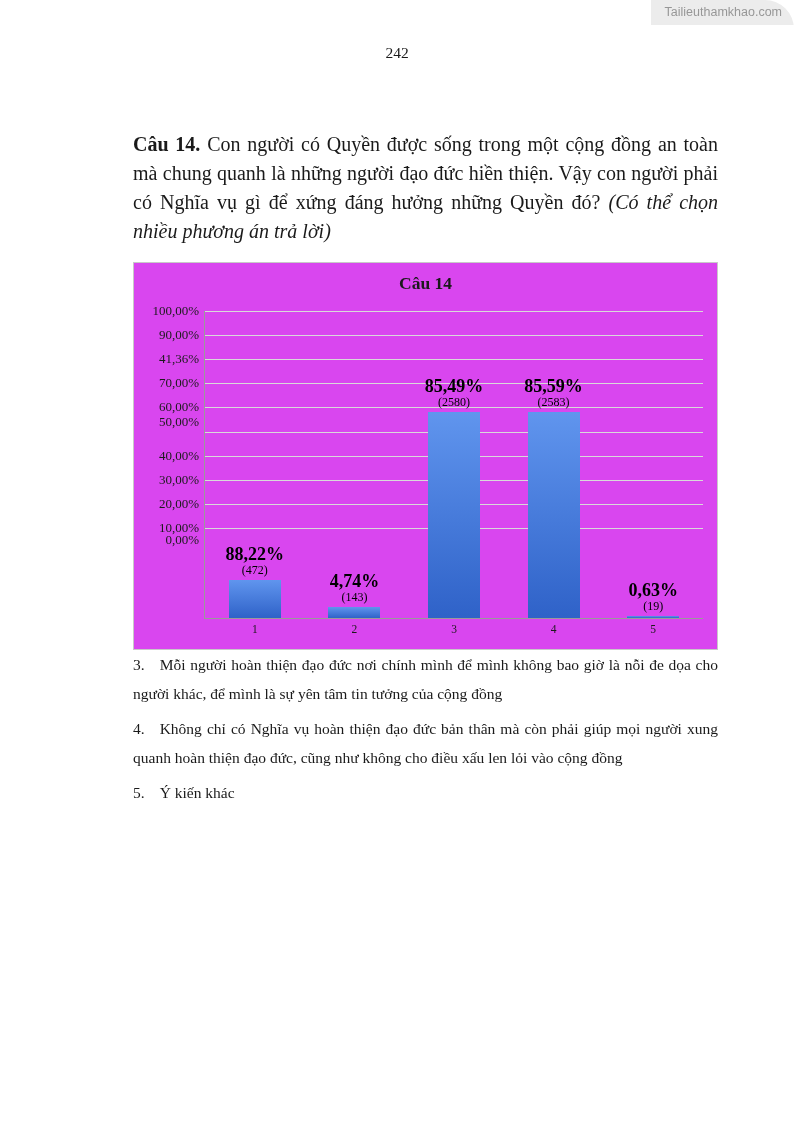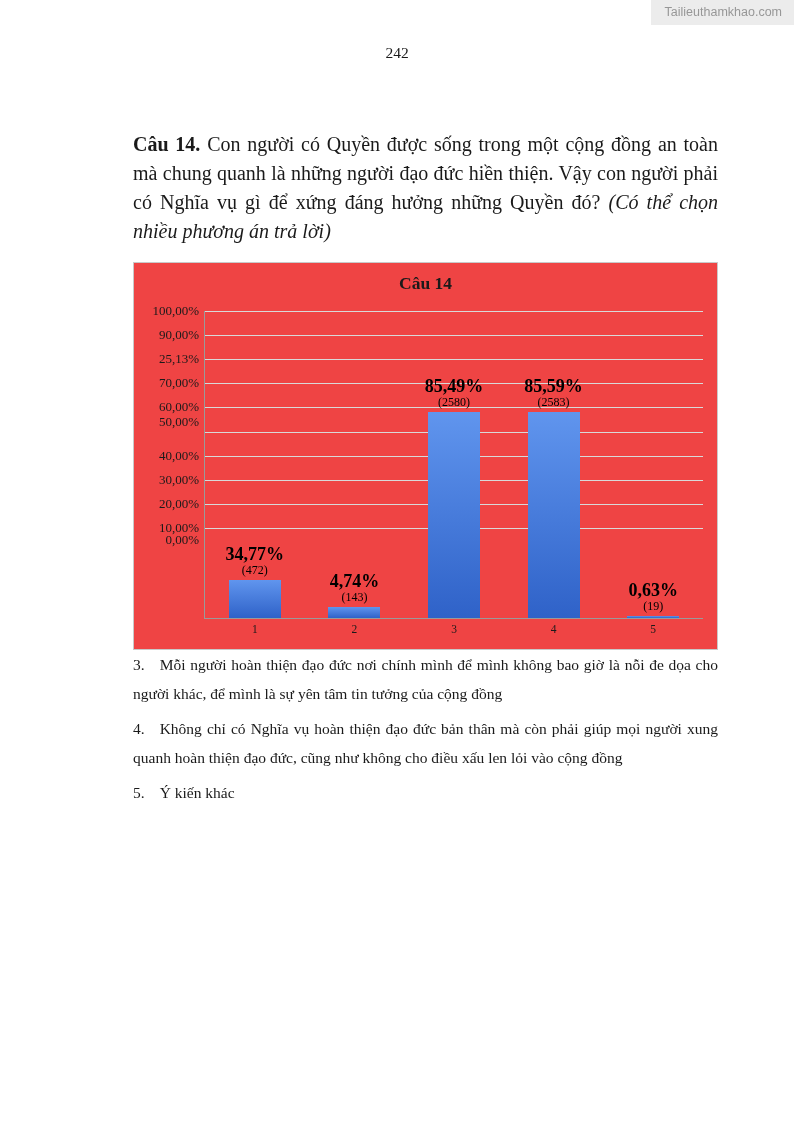--- a/index.html
+++ b/index.html
@@ -4,20 +4,21 @@
 <style>
   * { margin:0; padding:0; box-sizing:border-box; }
   html,body { background:#ffffff; }
   .page {
     position:relative;
     width:794px; height:1123px;
     background:#ffffff;
     font-family:"Liberation Serif", serif;
     color:#1a1a1a;
     overflow:hidden;
+    border-radius:29px;
   }
   .watermark {
     position:absolute; top:0; right:0;
     background:#ececec;
     color:#979797;
     font-family:"Liberation Sans", sans-serif;
     font-size:12.5px;
     padding:5px 12px 6px 14px;
   }
   .page-number {
@@ -31,21 +32,21 @@
     font-size:20px; line-height:29px; text-align:justify;
     margin-bottom:16px;
   }
   .q-label { font-weight:bold; }
   .q-italic { font-style:italic; }
 
   .chart-box {
     position:relative;
     width:585px; height:388px;
     border:1px solid #c9c9c9;
-    background:#ef4444;
+    background:#d946ef;
   }
   .chart-title {
     position:absolute; top:10px; left:0; width:100%;
     text-align:center; font-weight:bold; font-size:17.5px;
   }
   .plot {
     position:absolute; left:70px; top:48px; right:14px; bottom:30px;
     border-left:1px solid #9a9a9a;
     border-bottom:1px solid #9a9a9a;
   }
@@ -93,38 +94,38 @@
     </p>
 
     <div class="chart-box">
       <div class="chart-title">Câu 14</div>
       <div class="plot" id="plot">
           <div class="chart-gridline" style="top: 0px; background: rgb(217, 217, 217);"></div>
           <div class="axis-tick-label" style="top: -7px;">100,00%</div>
           <div class="chart-gridline" style="top: 24.1px; background: rgb(217, 217, 217);"></div>
           <div class="axis-tick-label" style="top: 17.1px;">90,00%</div>
           <div class="chart-gridline" style="top: 48.2px; background: rgb(217, 217, 217);"></div>
-          <div class="axis-tick-label" style="top: 41.2px;">25,13%</div>
+          <div class="axis-tick-label" style="top: 41.2px;">41,36%</div>
           <div class="chart-gridline" style="top: 72.3px; background: rgb(217, 217, 217);"></div>
           <div class="axis-tick-label" style="top: 65.3px;">70,00%</div>
           <div class="chart-gridline" style="top: 96.4px; background: rgb(217, 217, 217);"></div>
           <div class="axis-tick-label" style="top: 89.4px;">60,00%</div>
           <div class="chart-gridline" style="top: 120.5px; background: rgb(217, 217, 217);"></div>
           <div class="axis-tick-label" style="top: 104px;">50,00%</div>
           <div class="chart-gridline" style="top: 144.6px; background: rgb(217, 217, 217);"></div>
           <div class="axis-tick-label" style="top: 137.6px;">40,00%</div>
           <div class="chart-gridline" style="top: 168.7px; background: rgb(217, 217, 217);"></div>
           <div class="axis-tick-label" style="top: 161.7px;">30,00%</div>
           <div class="chart-gridline" style="top: 192.8px; background: rgb(217, 217, 217);"></div>
           <div class="axis-tick-label" style="top: 185.8px;">20,00%</div>
           <div class="chart-gridline" style="top: 216.9px; background: rgb(217, 217, 217);"></div>
           <div class="axis-tick-label" style="top: 209.9px;">10,00%</div>
           <div class="axis-tick-label" style="top: 222px;">0,00%</div>
           <div class="bar" style="left: 23.8px; height: 37.6924px; background: linear-gradient(rgb(96, 149, 238) 0%, rgb(47, 98, 200) 100%);"></div>
-          <div class="bar-label" style="left: -10.2px; bottom: 40.6924px;"><b>34,77%</b><br><span>(472)</span></div>
+          <div class="bar-label" style="left: -10.2px; bottom: 40.6924px;"><b>88,22%</b><br><span>(472)</span></div>
           <div class="x-tick" style="left: 24.8px;">1</div>
           <div class="bar" style="left: 123.4px; height: 11.4234px; background: linear-gradient(rgb(96, 149, 238) 0%, rgb(47, 98, 200) 100%);"></div>
           <div class="bar-label" style="left: 89.4px; bottom: 14.4234px;"><b>4,74%</b><br><span>(143)</span></div>
           <div class="x-tick" style="left: 124.4px;">2</div>
           <div class="bar" style="left: 223px; height: 206.031px; background: linear-gradient(rgb(96, 149, 238) 0%, rgb(47, 98, 200) 100%);"></div>
           <div class="bar-label" style="left: 189px; bottom: 209.031px;"><b>85,49%</b><br><span>(2580)</span></div>
           <div class="x-tick" style="left: 224px;">3</div>
           <div class="bar" style="left: 322.6px; height: 206.272px; background: linear-gradient(rgb(96, 149, 238) 0%, rgb(47, 98, 200) 100%);"></div>
           <div class="bar-label" style="left: 288.6px; bottom: 209.272px;"><b>85,59%</b><br><span>(2583)</span></div>
           <div class="x-tick" style="left: 323.6px;">4</div>

